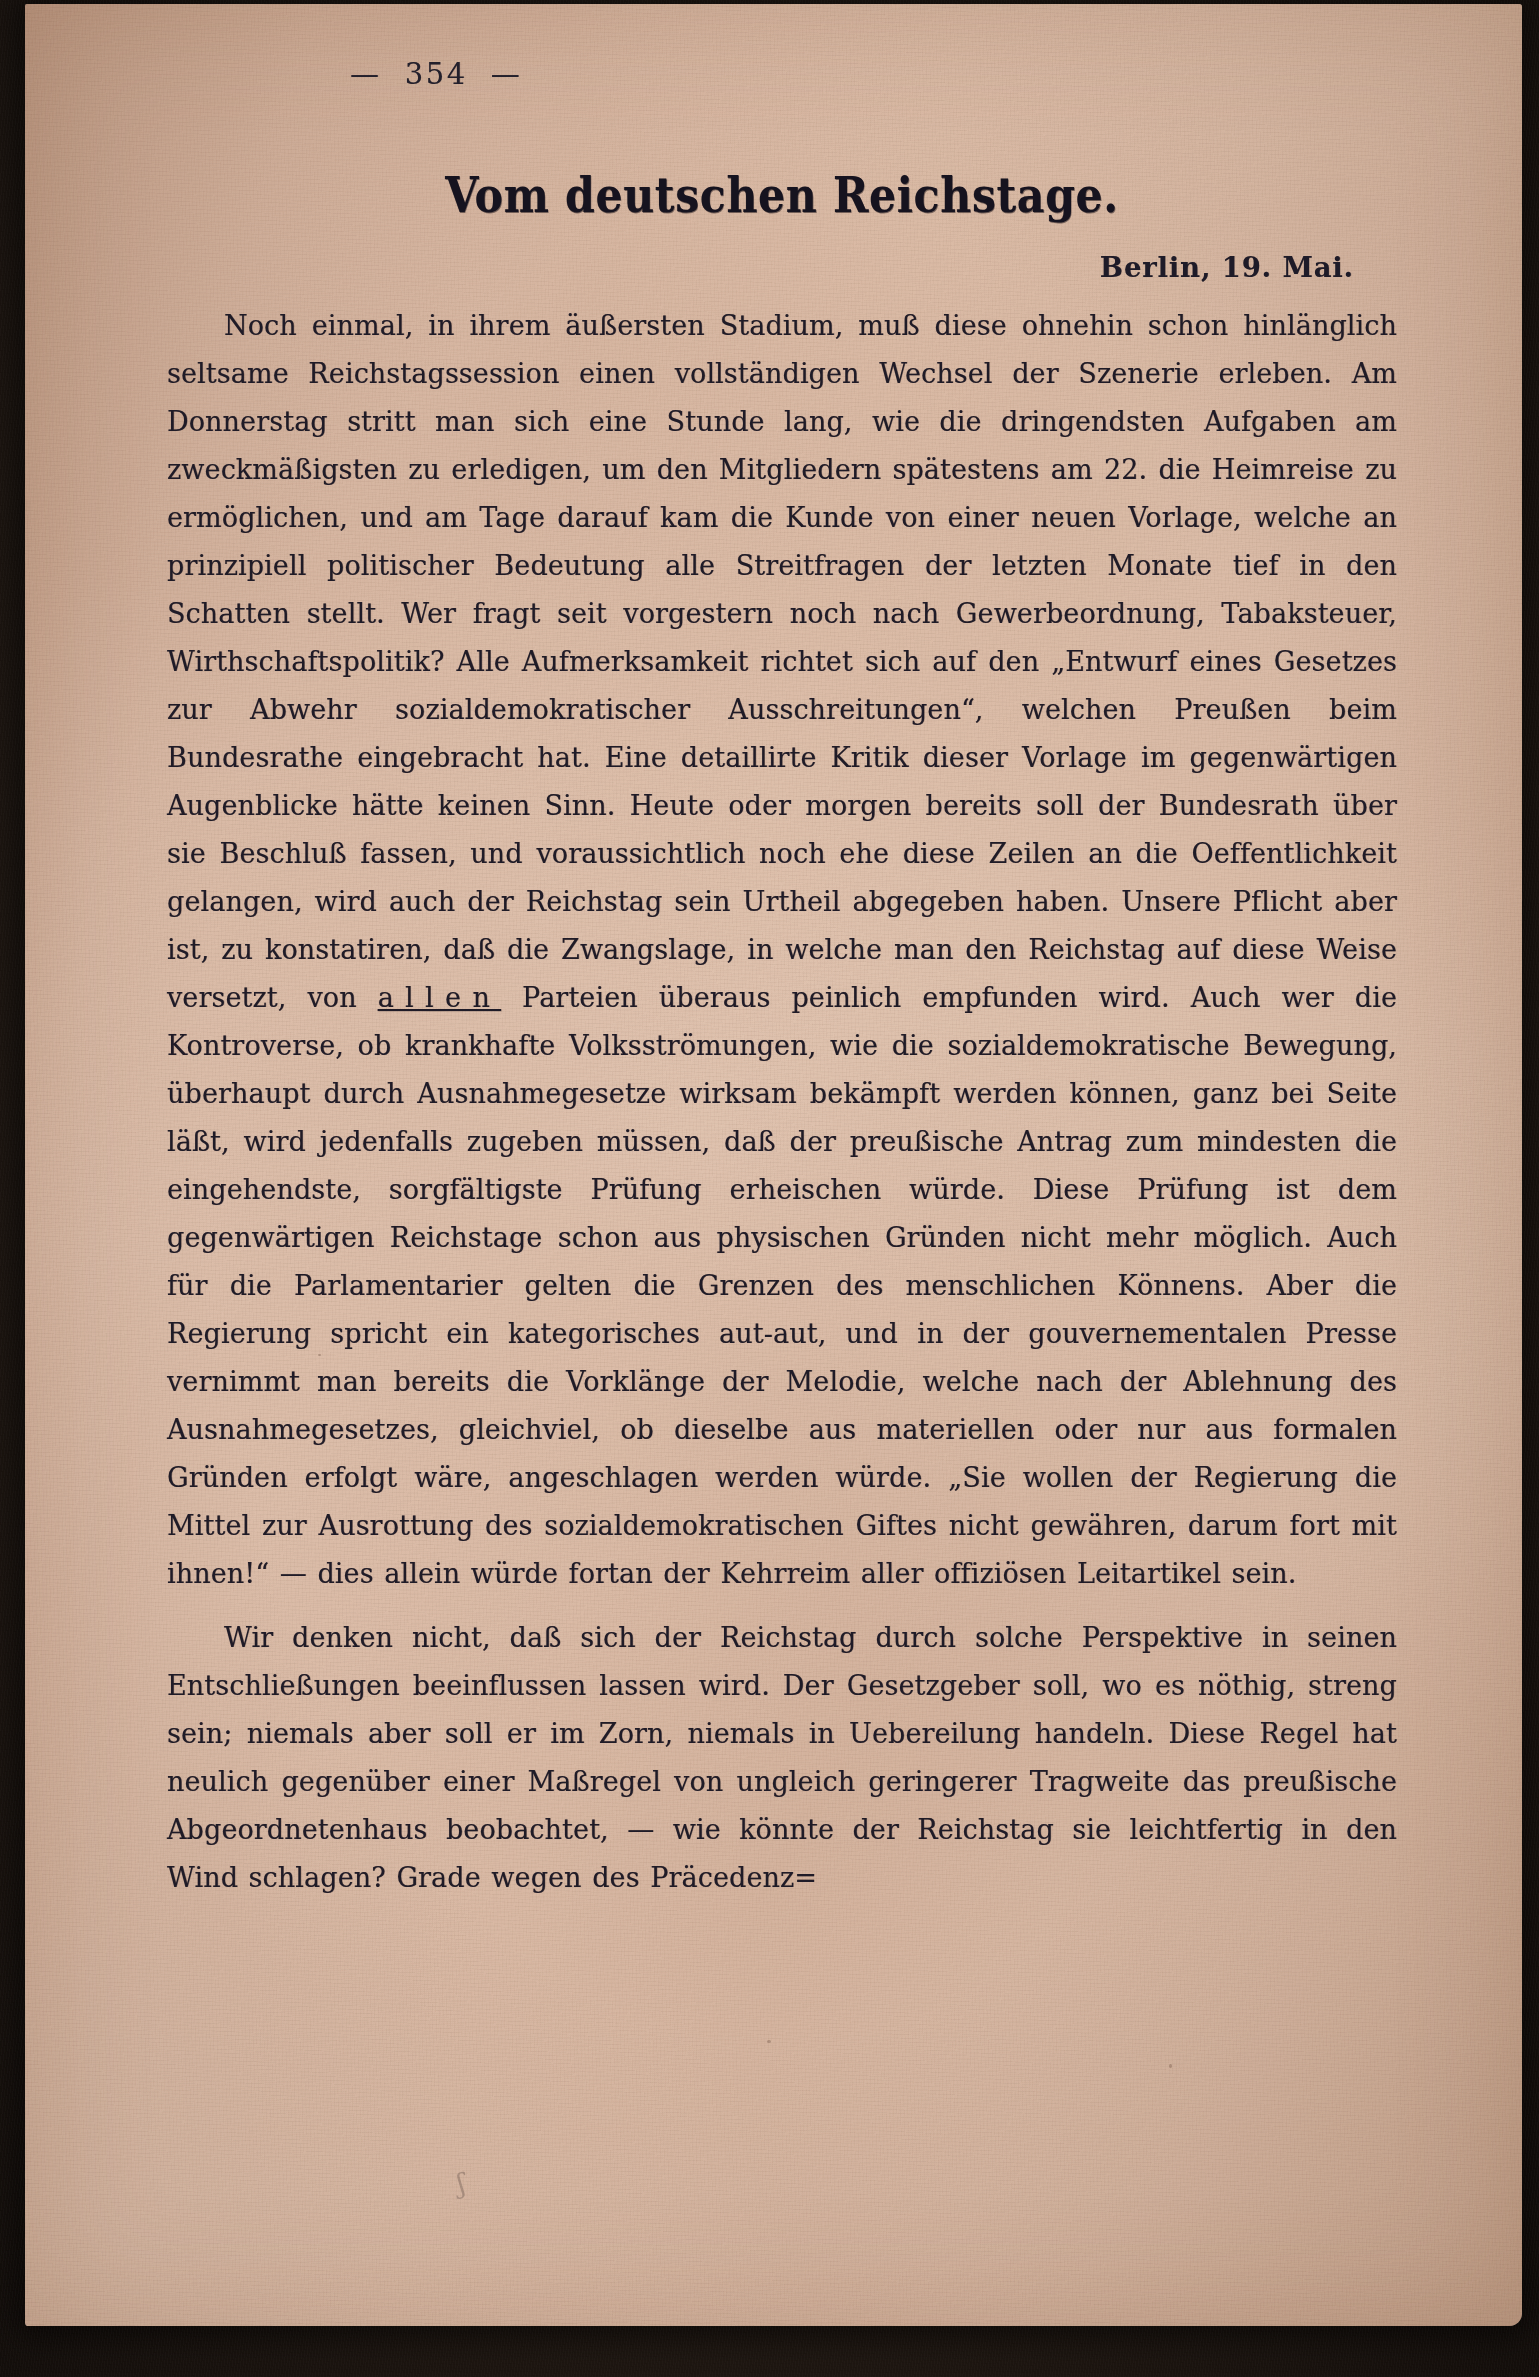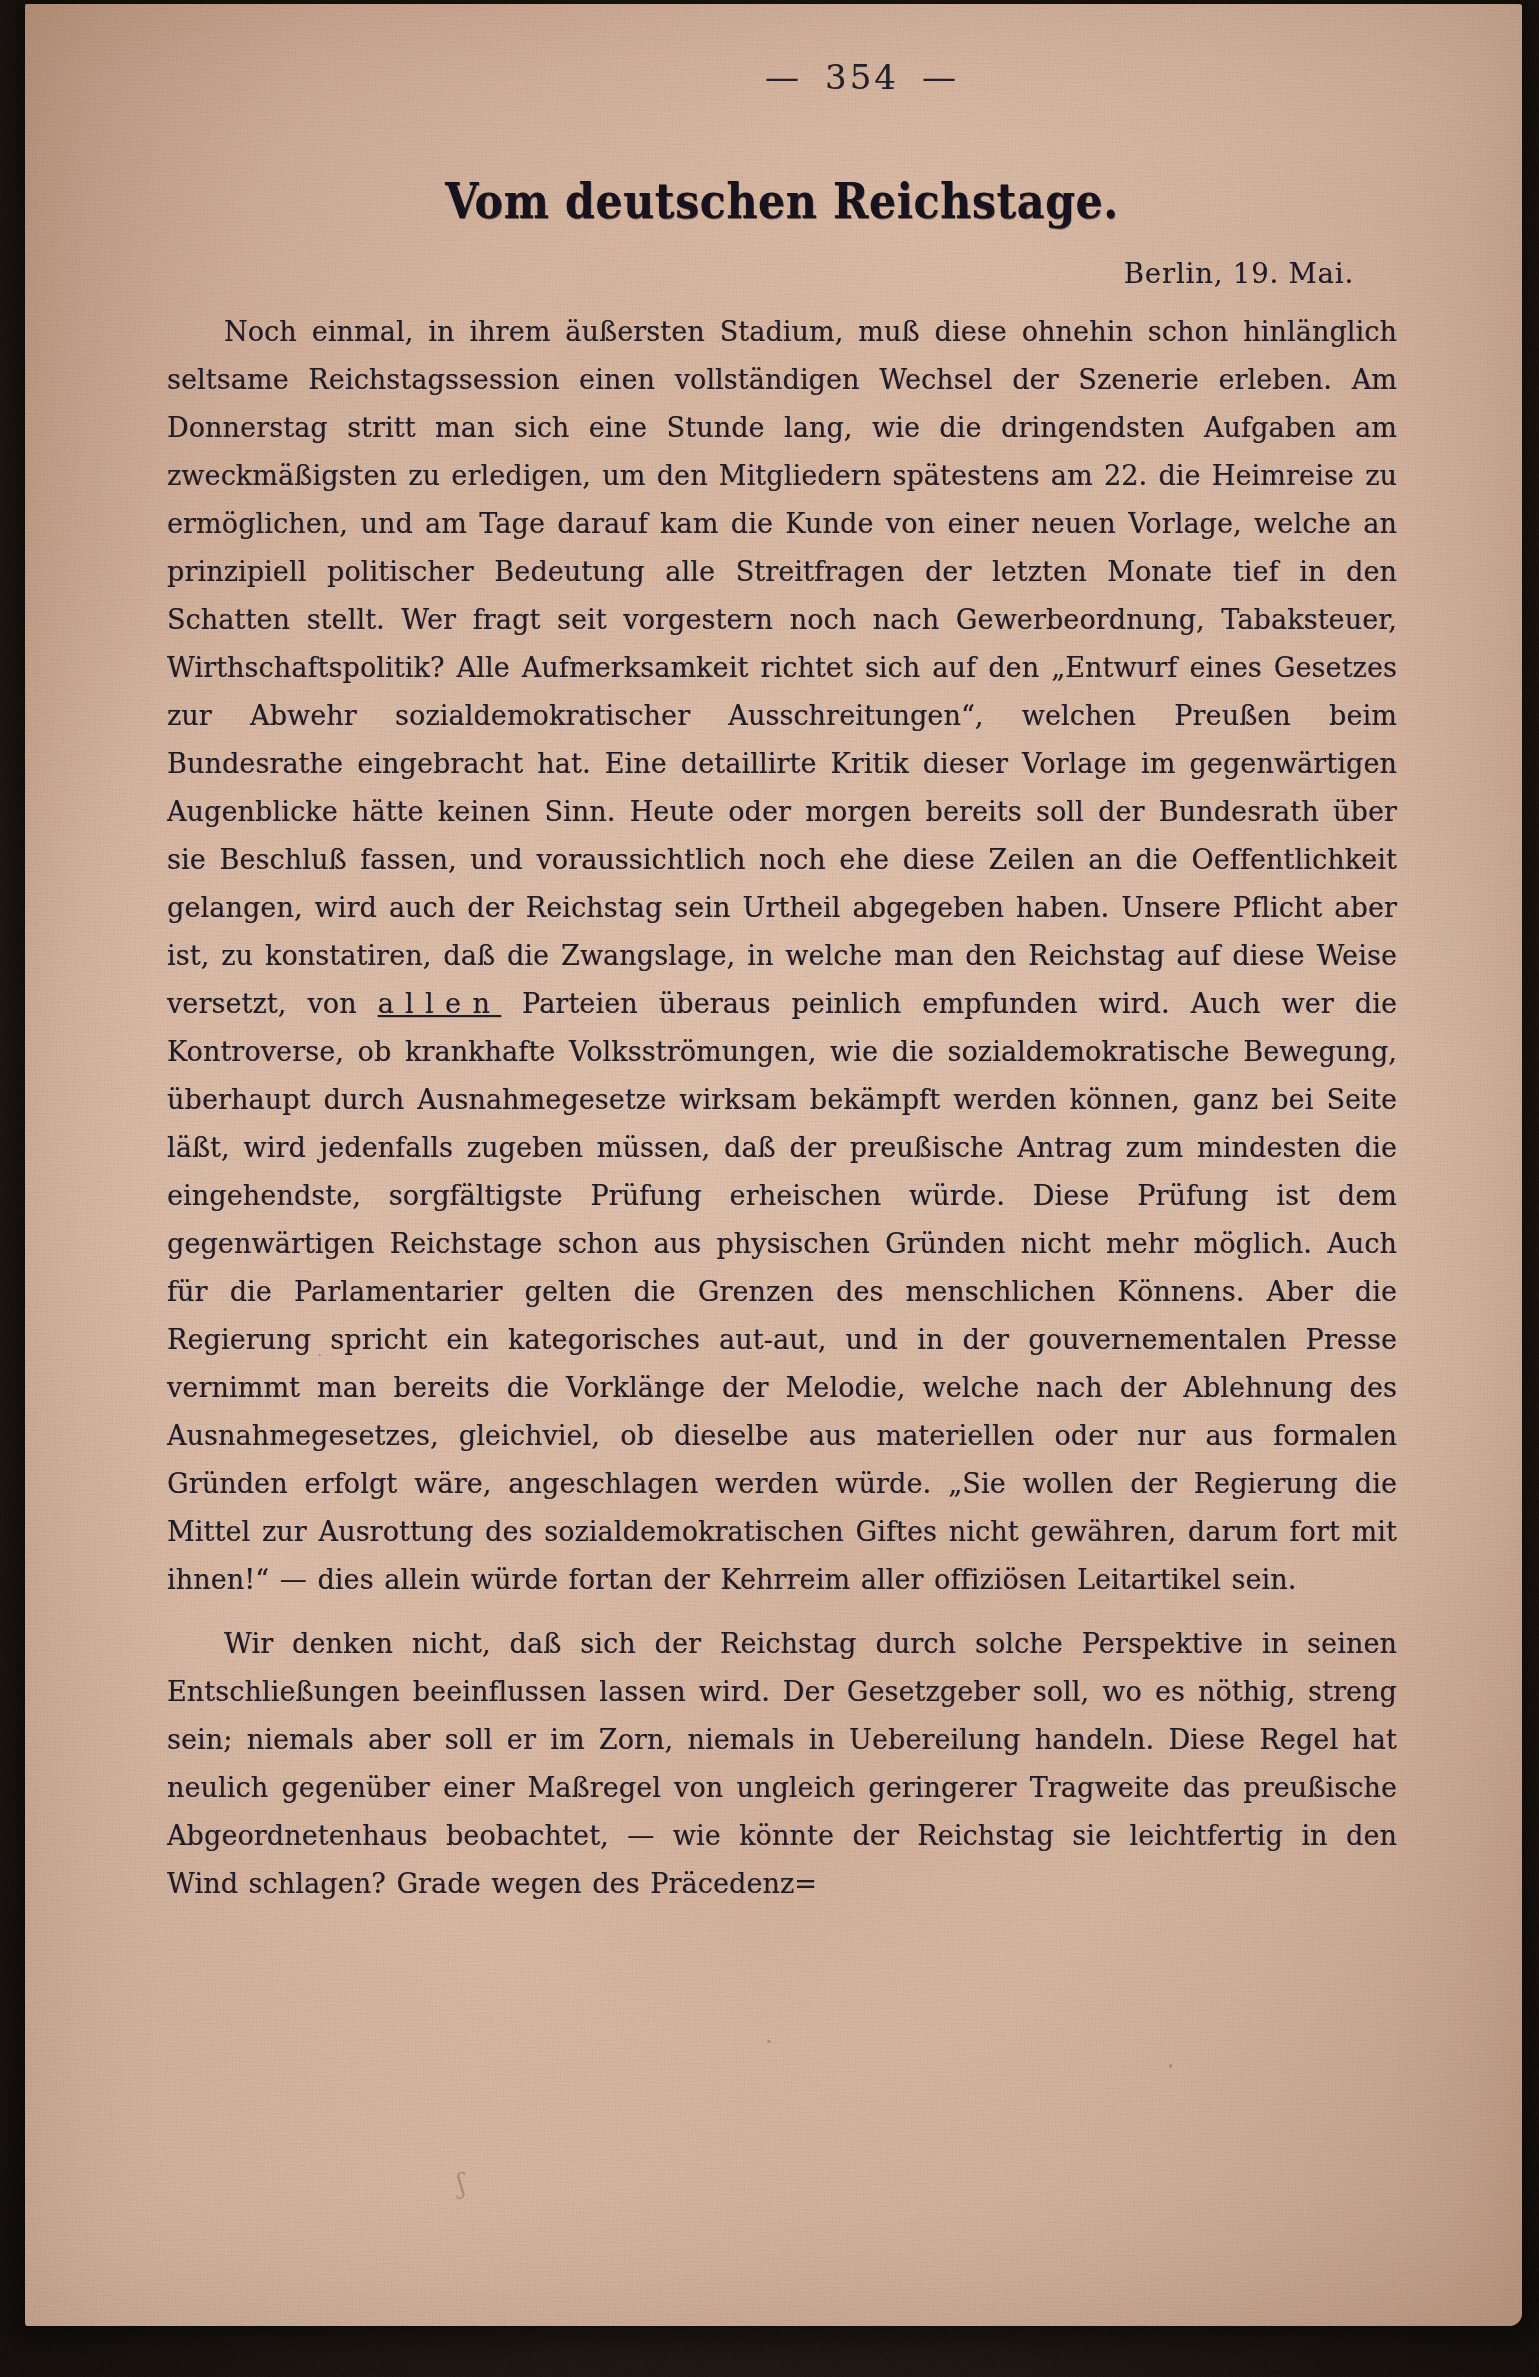--- a/index.html
+++ b/index.html
@@ -83,23 +83,22 @@
   .content {
     position: absolute;
     left: 142px;
     top: 53px;
     width: 1230px;
     z-index: 3;
     color: #1d1a26;
   }
 
   .folio {
-    text-align: center;
-    font-family: "DejaVu Serif", "Liberation Serif", serif;
-    font-size: 34px;
+    font-family: "DejaVu Serif", "Liberation Serif", serif;
+    font-size: 29px;
     letter-spacing: .09em;
     color: #23202c;
     margin: 0 0 75px 0;
     text-shadow: 0.4px 0.4px 0 rgba(60,40,35,.30);
     padding-left: 160px;
   }
   .folio .rule { margin: 0 23px; font-weight: 300; }
 
   .headline {
     text-align: center;
@@ -114,21 +113,21 @@
     text-shadow:
       0.6px 0.6px 0 rgba(35,25,30,.55),
       -0.4px 0.3px 0 rgba(60,45,45,.22);
   }
 
   .dateline {
     text-align: right;
     margin: 0 43px 19.5px 0;
     font-family: "DejaVu Serif", "Liberation Serif", serif;
     font-size: 27.5px;
-    font-weight: normal;
+    font-weight: bold;
     letter-spacing: .03em;
     color: #1e1b28;
     text-shadow: 0.4px 0.4px 0 rgba(55,38,38,.35);
   }
 
   p.body {
     margin: 0;
     text-align: justify;
     text-align-last: left;
     font-family: "DejaVu Serif", "Liberation Serif", serif;

